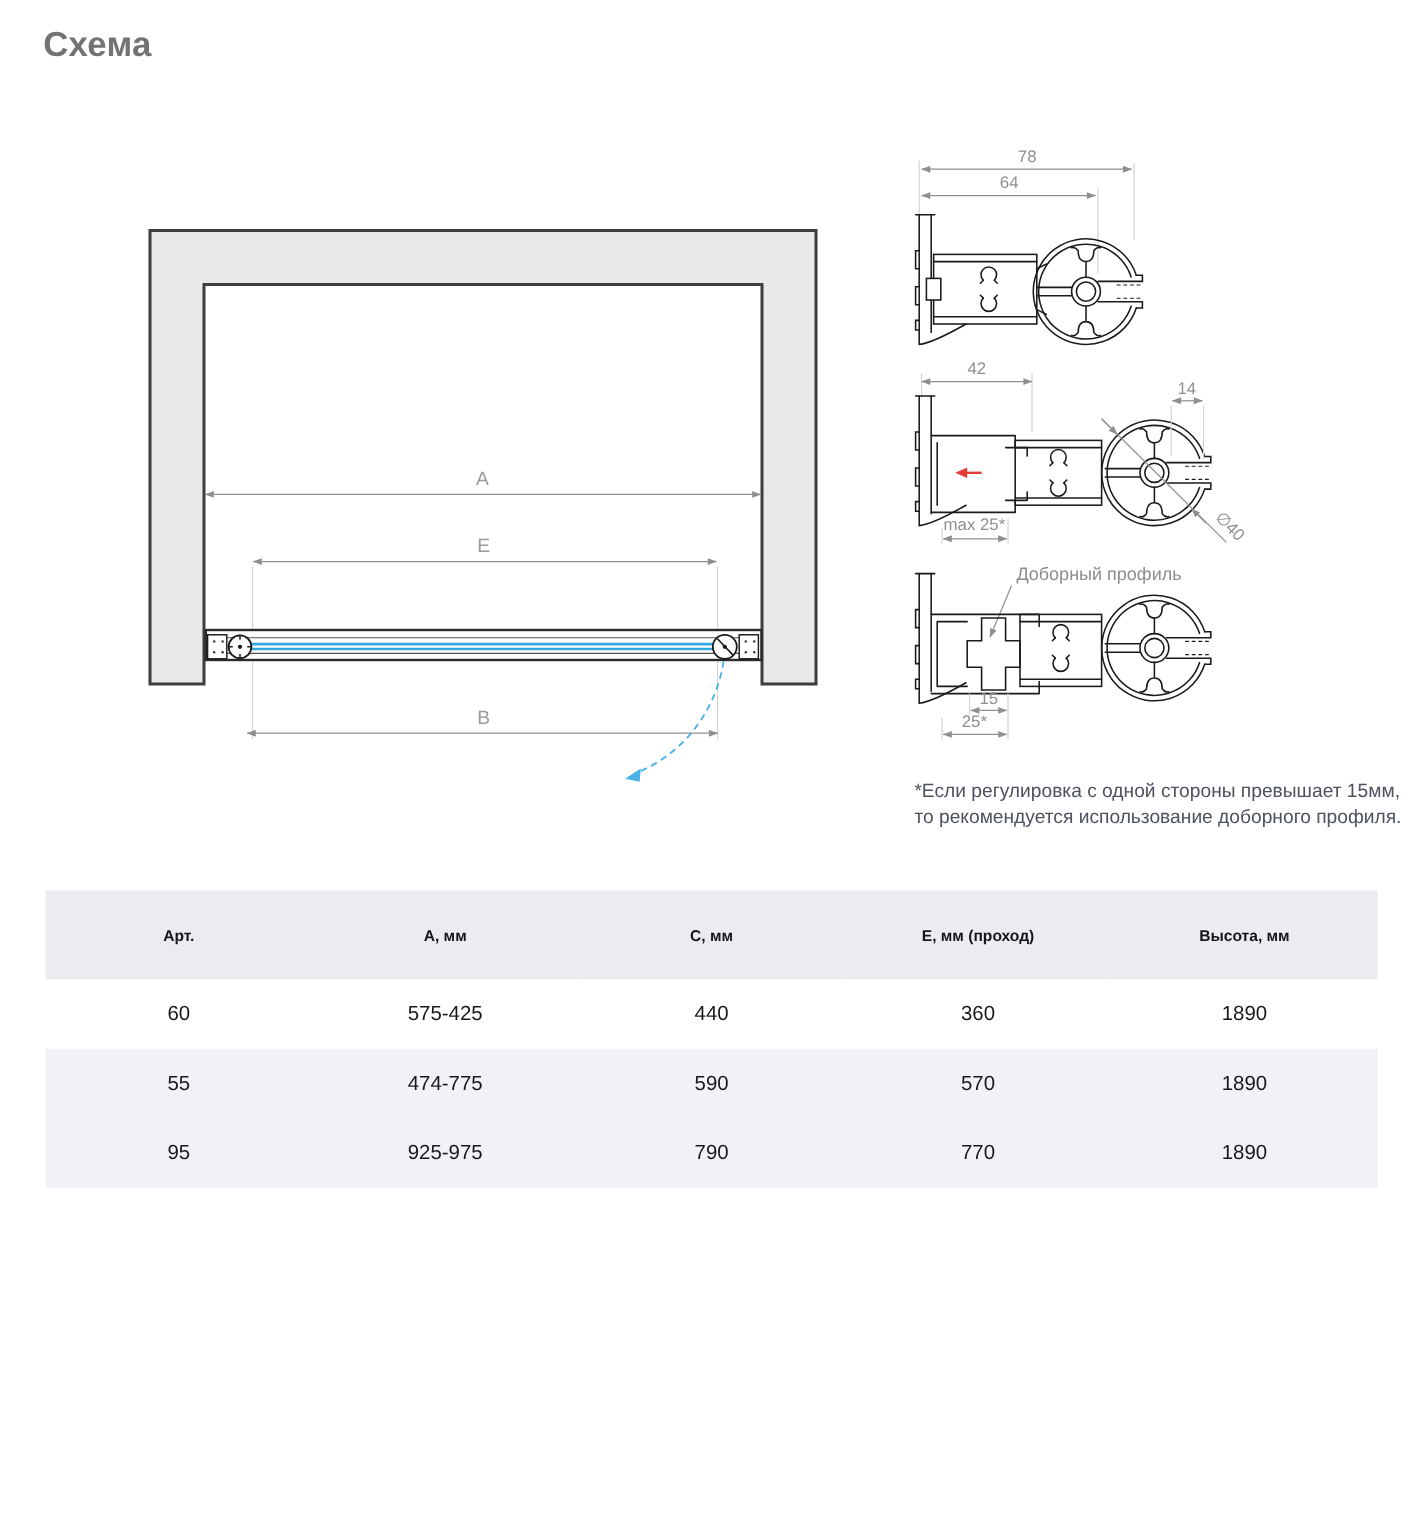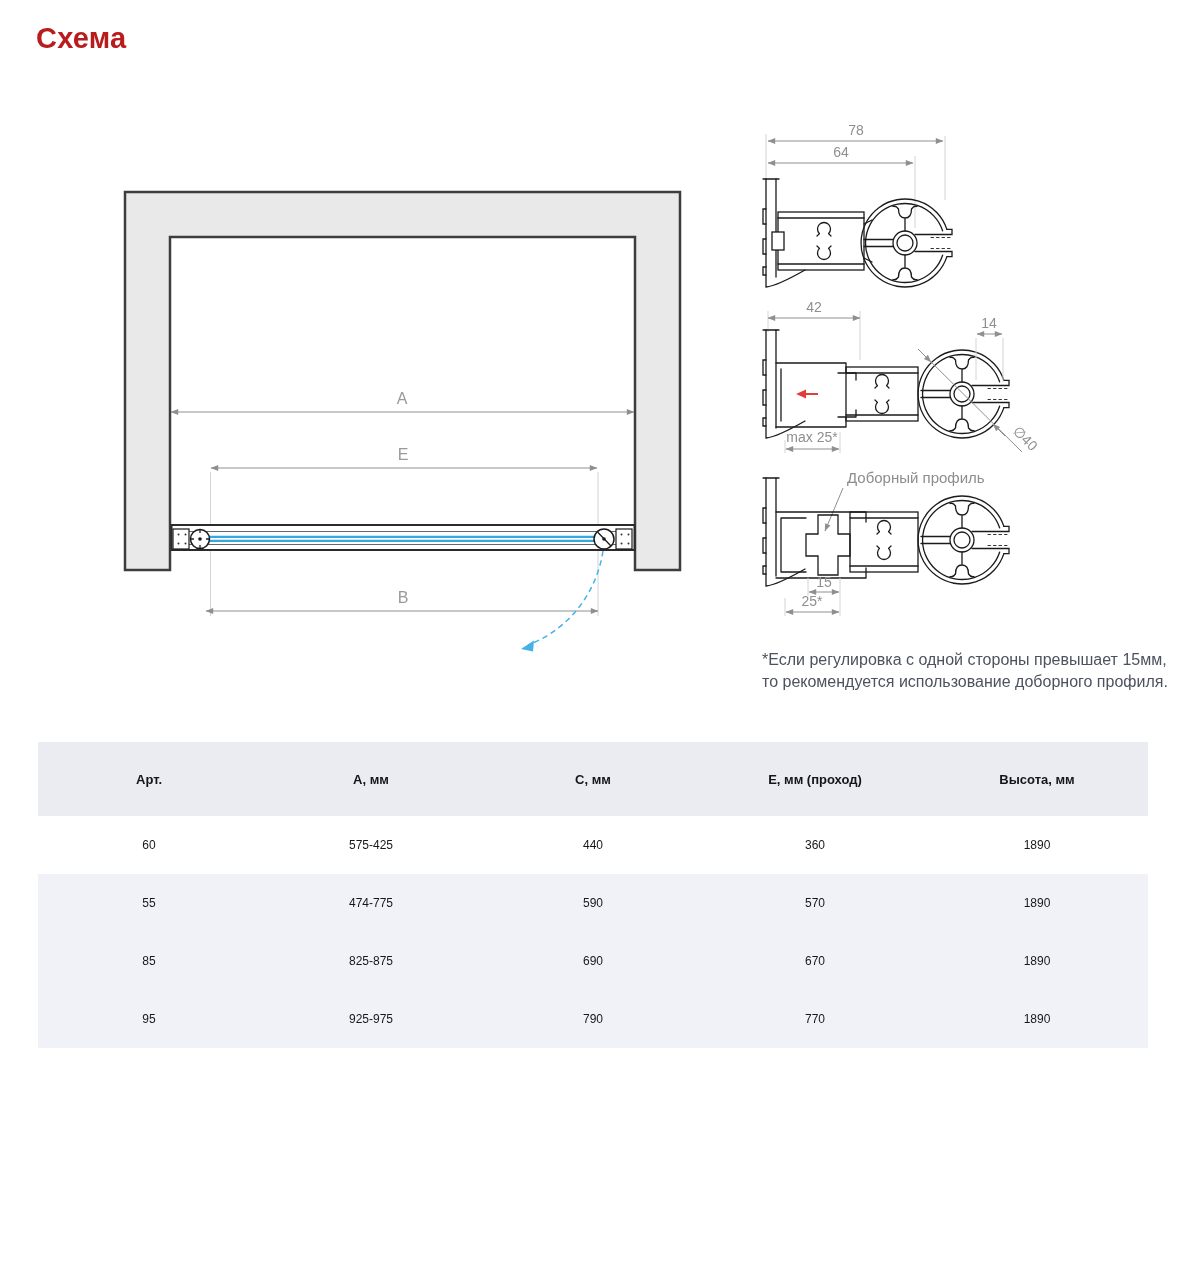--- a/index.html
+++ b/index.html
@@ -1,26 +1,26 @@
 <!DOCTYPE html>
 <html><head>
 <meta charset="utf-8">
 <style>
   html,body{margin:0;padding:0;background:#fff;}
   #page{position:relative;width:1182px;height:1263px;background:#fff;overflow:hidden;
         font-family:"Liberation Sans",sans-serif;}
   #page-title{position:absolute;left:36px;top:22px;font-size:29px;font-weight:700;
-        color:#b91c1c;letter-spacing:.2px;}
+        color:#737373;letter-spacing:.2px;}
   #scheme-svg{position:absolute;left:0;top:0;width:1182px;height:740px;}
   #footnote{position:absolute;left:762px;top:649px;width:430px;font-size:16px;
         line-height:22px;color:#4c525e;}
   #spec-table{position:absolute;left:38px;top:742px;width:1110px;border-collapse:collapse;
         table-layout:fixed;text-align:center;color:#17181c;}
   #spec-table th{height:72px;background:#ebecf2;font-size:13px;font-weight:600;color:#14151a;}
-  #spec-table td{height:56px;font-size:12px;font-weight:400;}
+  #spec-table td{height:56px;font-size:17px;font-weight:400;}
   #spec-table tr.striped td{background:#f1f2f8;}
   
   .wall{fill:#e9e9e9;stroke:#3d3d3d;stroke-width:2.5;}
   .prof{fill:none;stroke:#1b1b1b;stroke-width:1.3;stroke-linecap:round;}
   .dim{stroke:#8f8f8f;stroke-width:1;fill:none;}
   .ext{stroke:#d4d4d4;stroke-width:1;fill:none;}
   .dimtxt{fill:#8f8f8f;font-size:14px;font-family:"Liberation Sans",sans-serif;}
   .biglbl{fill:#9a9a9a;font-size:16px;font-family:"Liberation Sans",sans-serif;}
   .callout{fill:#8d8d8d;font-size:15px;font-family:"Liberation Sans",sans-serif;}
 </style>
@@ -219,27 +219,20 @@
           <td>1890</td>
         </tr>
         <tr class="striped">
           <td>55</td>
           <td>474-775</td>
           <td>590</td>
           <td>570</td>
           <td>1890</td>
         </tr>
         <tr class="striped">
-          <td>85</td>
-          <td>825-875</td>
-          <td>690</td>
-          <td>670</td>
-          <td>1890</td>
-        </tr>
-        <tr class="striped">
           <td>95</td>
           <td>925-975</td>
           <td>790</td>
           <td>770</td>
           <td>1890</td>
         </tr>
       </tbody>
   </table>
 
 </div>

